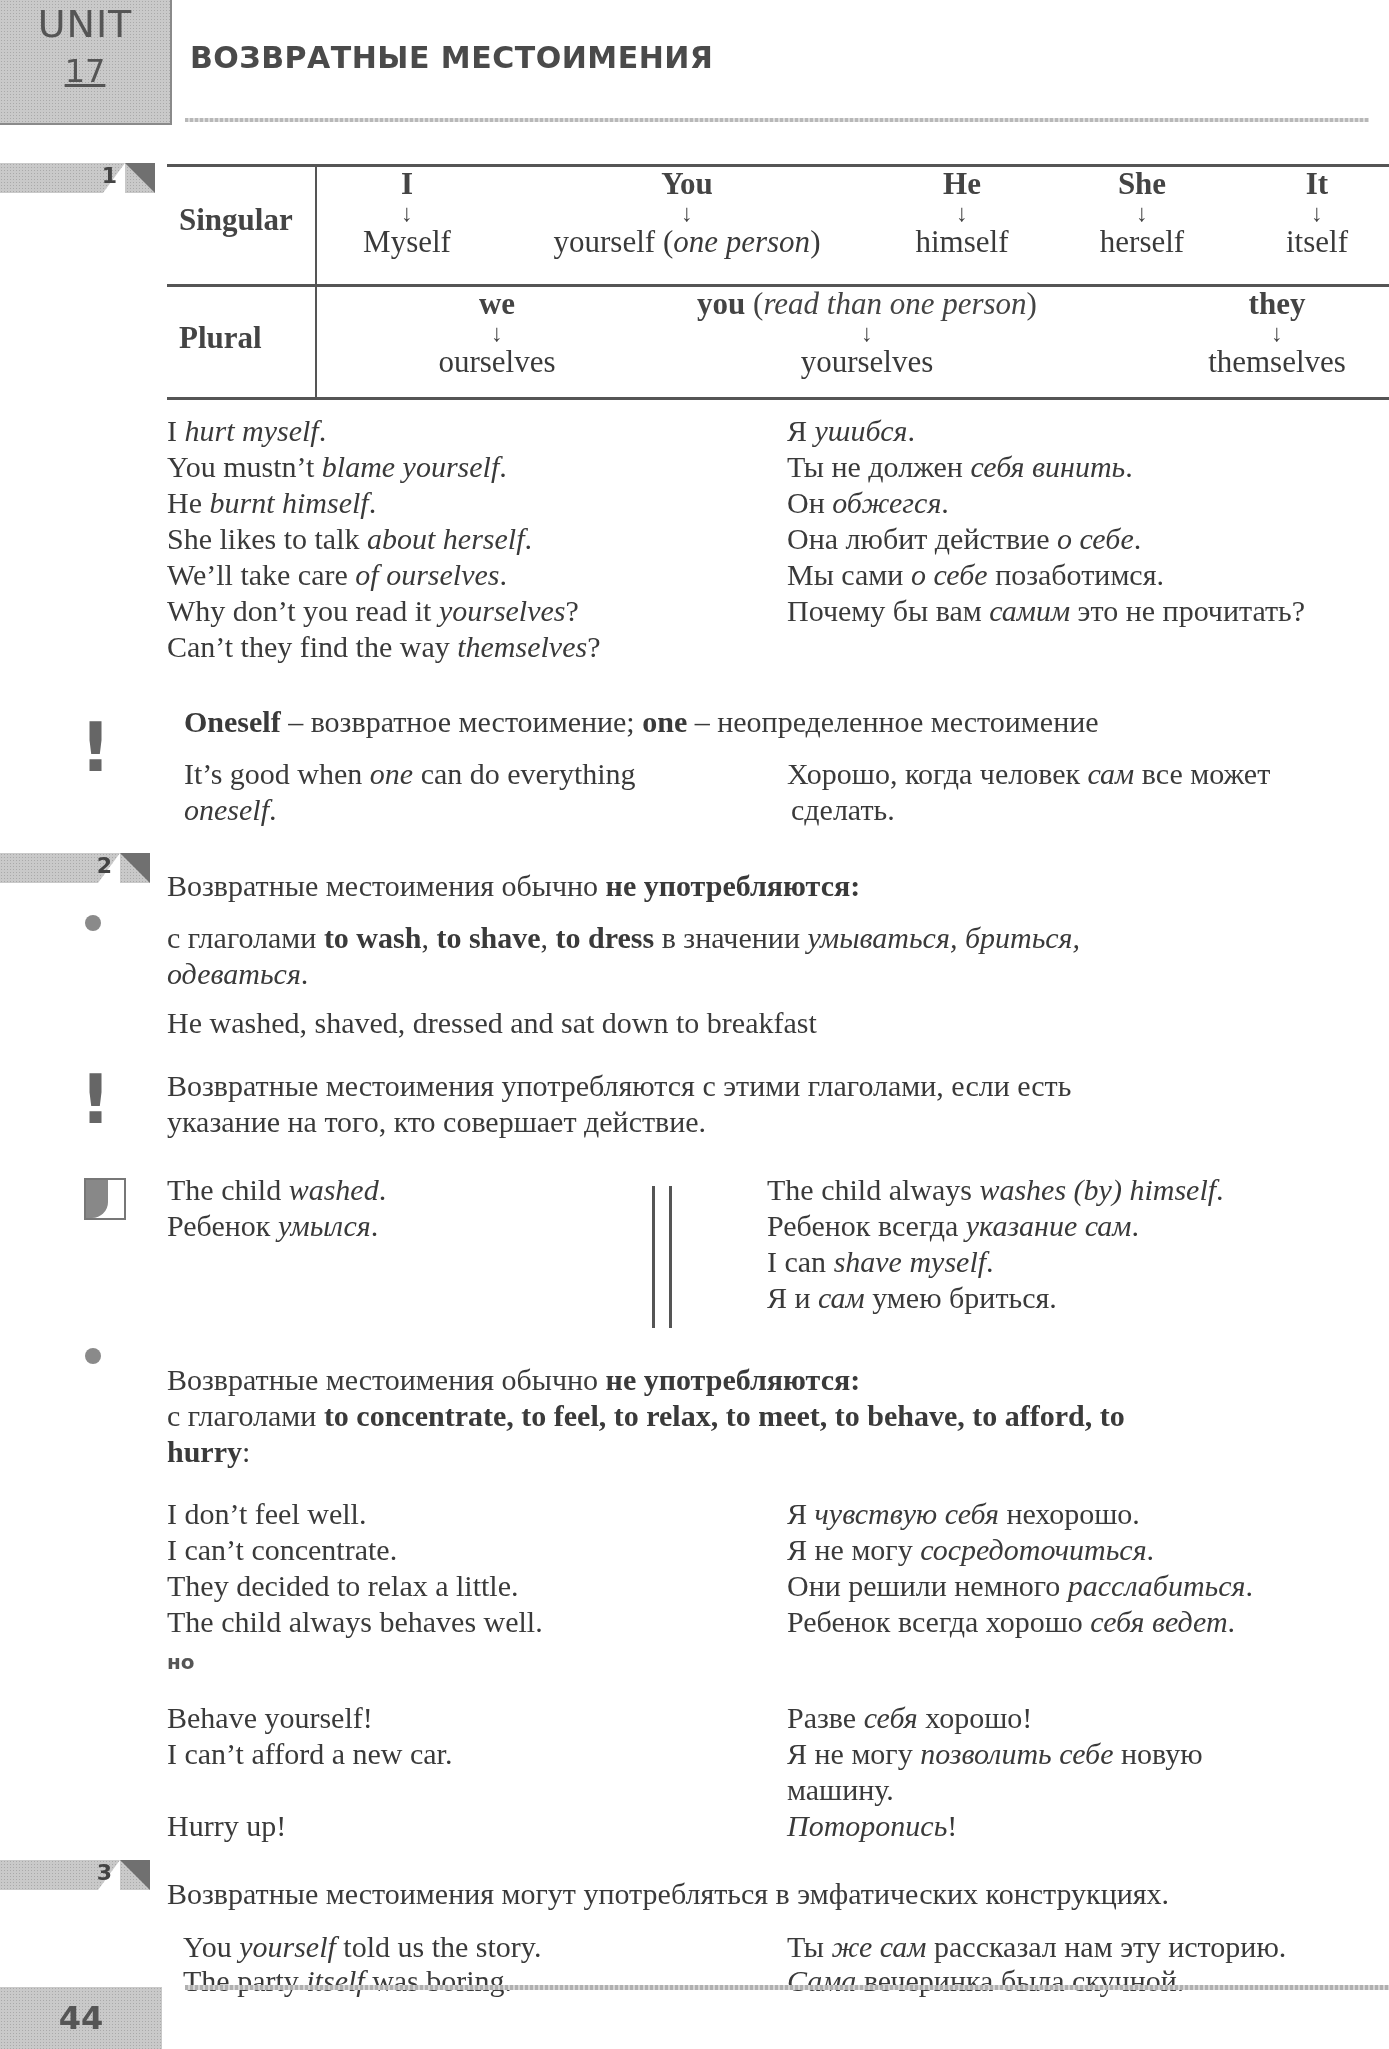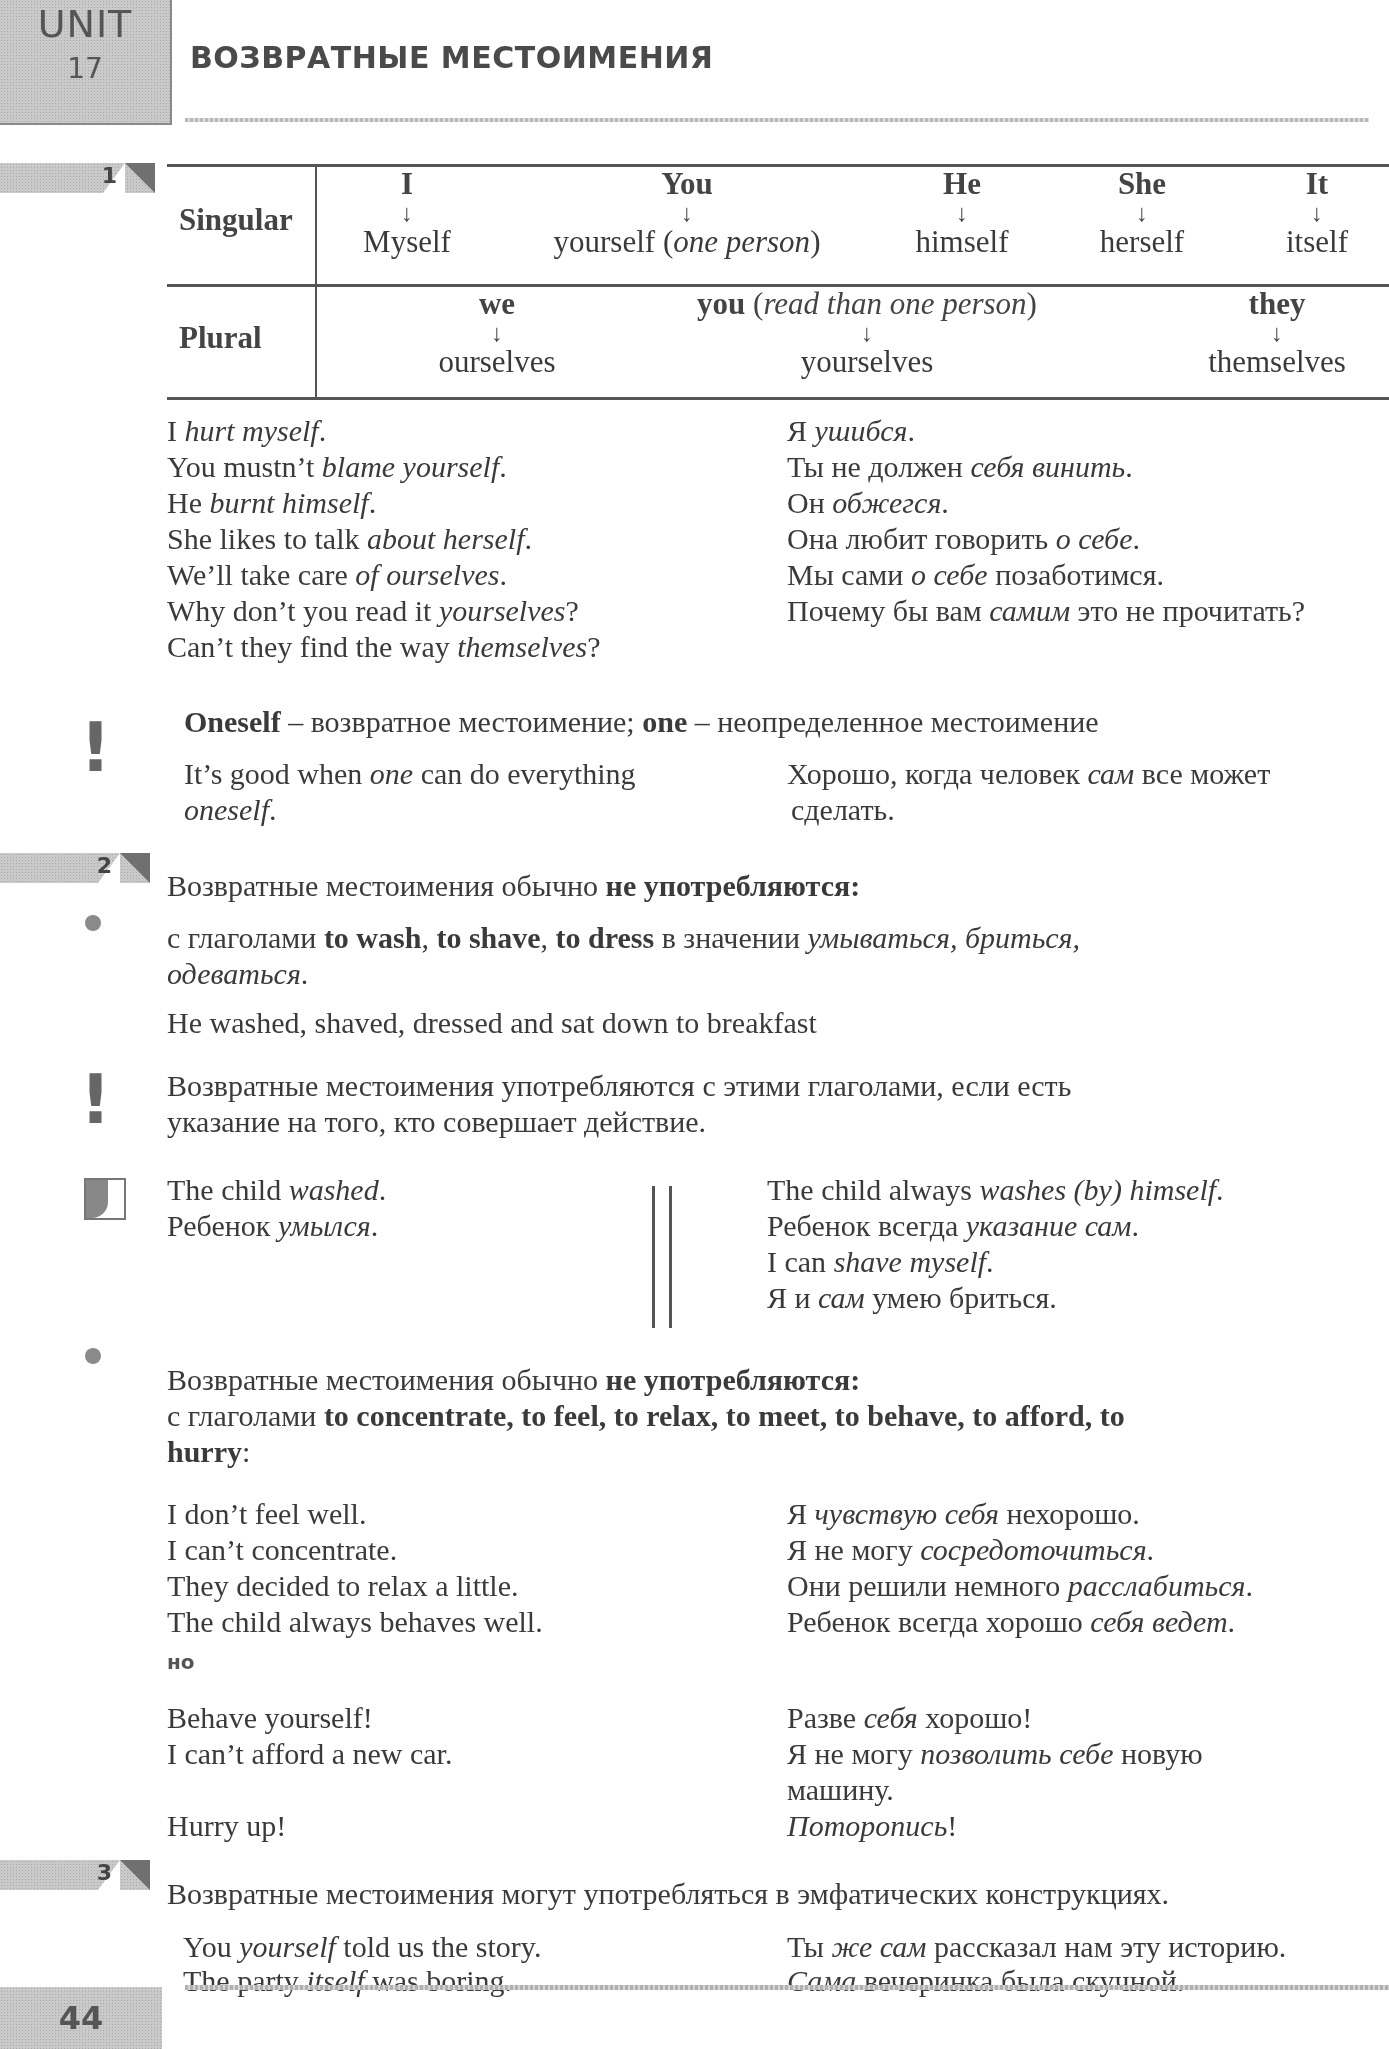--- a/index.html
+++ b/index.html
@@ -9,21 +9,21 @@
   .grain { background-color:#c9c9c9;
     background-image: radial-gradient(#a9a9a9 0.8px, transparent 0.9px);
     background-size:3px 3px; }
   .sans { font-family:"DejaVu Sans","Liberation Sans",sans-serif; }
   i, .it { font-style:italic; }
   b { font-weight:bold; }
 
   
   .unit-box { left:0; top:0; width:170px; height:123px; border-right:2px solid #8a8a8a; border-bottom:2px solid #8a8a8a; }
   .unit-box .u1 { position:absolute; left:0; width:170px; top:2px; text-align:center; font-size:38px; color:#555; letter-spacing:1px; }
-  .unit-box .u2 { position:absolute; left:0; width:170px; top:52px; text-align:center; font-size:28px; color:#555; }
+  .unit-box .u2 { position:absolute; left:0; width:170px; top:52px; text-align:center; font-size:32px; color:#555;text-decoration:underline; }
   .title { left:190px; top:40px; font-size:30px; color:#4a4a4a; font-weight:bold; letter-spacing:0.5px; }
   .hrule { left:185px; right:20px; height:4px; background-image:repeating-linear-gradient(90deg,#b8b8b8 0 3px,#dcdcdc 3px 5px); }
 
   
   .sec-tab { height:30px; }
   .sec-tab .num { position:absolute; right:38px; top:0; font-size:22px; font-weight:bold; color:#444; }
   .sec-tab .tri { position:absolute; right:0; top:0; width:0; height:0;
     border-left:30px solid transparent; border-top:30px solid #707070; }
   .sec-tab .cut { position:absolute; right:30px; top:0; width:0; height:0;
     border-right:22px solid #fff; border-top:30px solid transparent; }
@@ -123,21 +123,21 @@
   <div><span>He </span><i>burnt himself</i><span>.</span></div>
   <div><span>She likes to talk </span><i>about herself</i><span>.</span></div>
   <div><span>We’ll take care </span><i>of ourselves</i><span>.</span></div>
   <div><span>Why don’t you read it </span><i>yourselves</i><span>?</span></div>
   <div><span>Can’t they find the way </span><i>themselves</i><span>?</span></div>
 </div>
 <div class="abs txt" style="left:787px;top:413px;width:600px;">
   <div><span>Я </span><i>ушибся</i><span>.</span></div>
   <div><span>Ты не должен </span><i>себя винить</i><span>.</span></div>
   <div><span>Он </span><i>обжегся</i><span>.</span></div>
-  <div><span>Она любит говорить </span><i>о себе</i><span>.</span></div>
+  <div><span>Она любит действие </span><i>о себе</i><span>.</span></div>
   <div><span>Мы сами </span><i>о себе</i><span> позаботимся.</span></div>
   <div><span>Почему бы вам </span><i>самим</i><span> это не прочитать?</span></div>
 </div>
 
 <div class="abs excl" style="left:80px;top:708px;">!</div>
 <div class="abs txt" style="left:184px;top:704px;width:1200px;">
   <b>Oneself</b><span> – возвратное местоимение; </span><b>one</b><span> – неопределенное местоимение</span>
 </div>
 <div class="abs txt" style="left:184px;top:756px;width:560px;">
   <span>It’s good when </span><i>one</i><span> can do everything</span><br>

